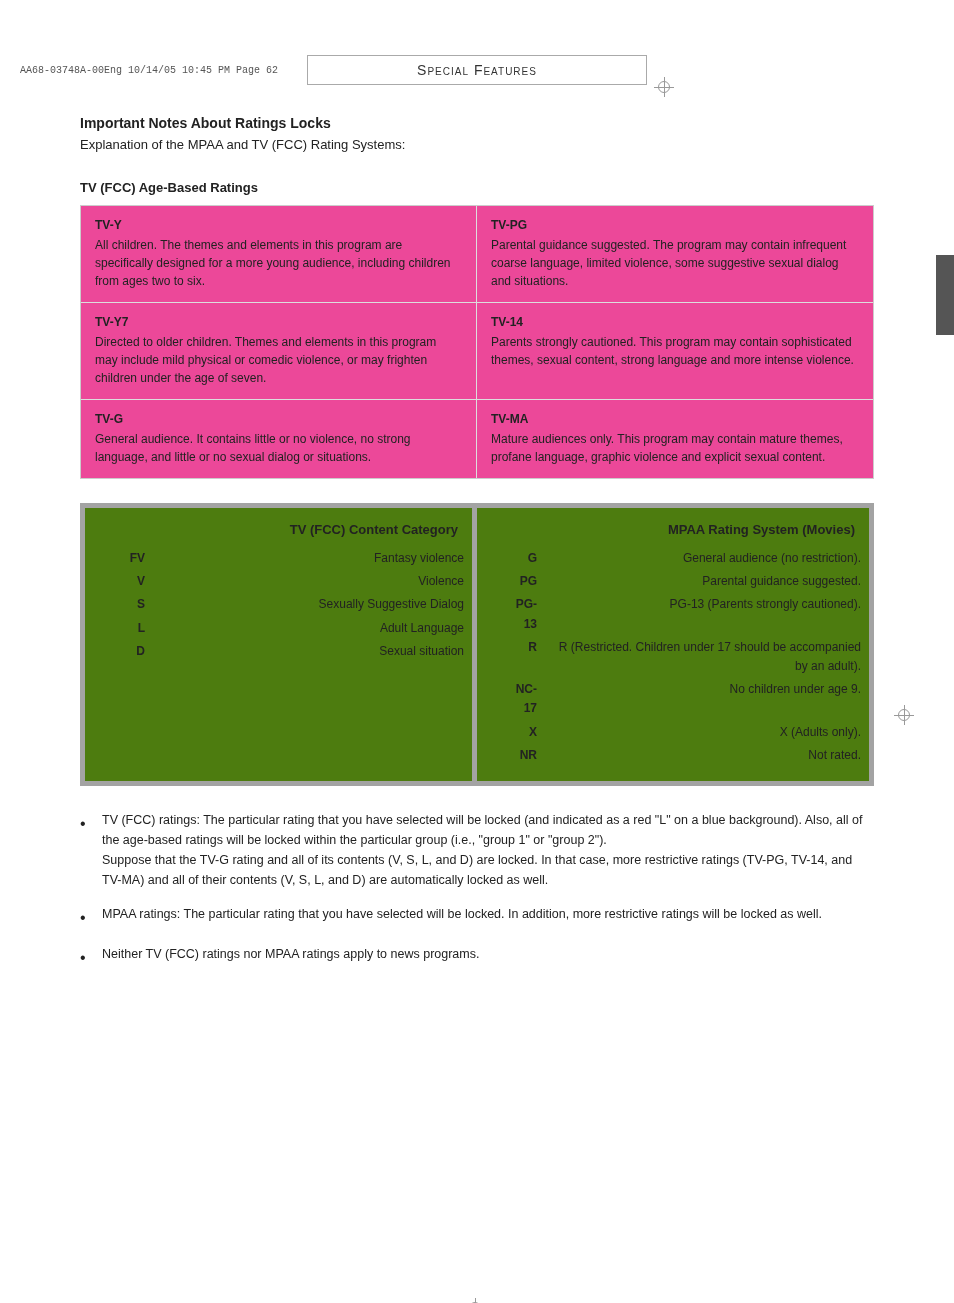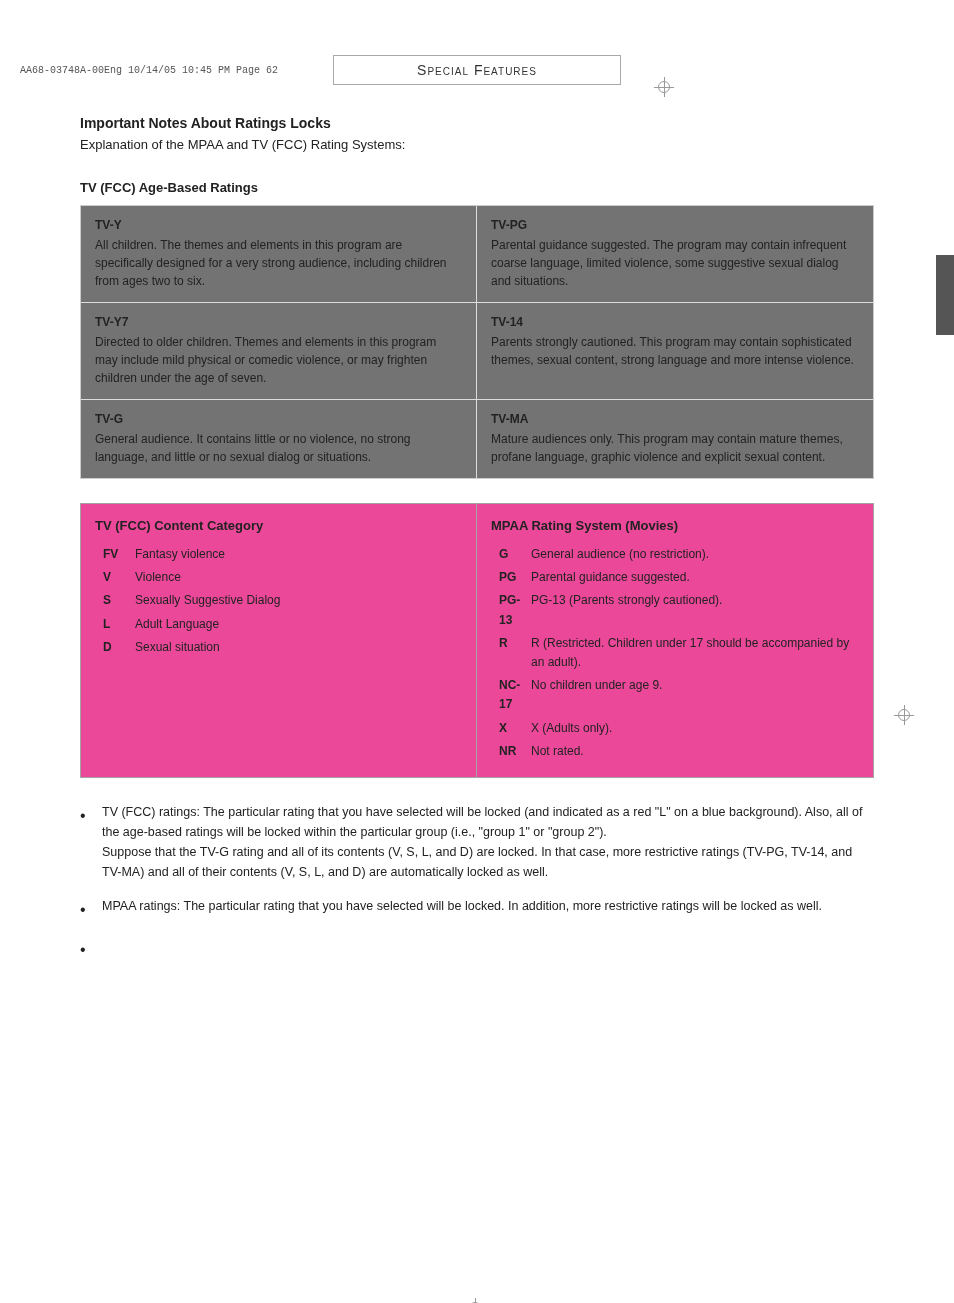--- a/index.html
+++ b/index.html
@@ -26,21 +26,21 @@
       font-family: 'Courier New', monospace;
       position: absolute;
       top: 10px;
       left: 20px;
     }
 
     .section-title-box {
       border: 1px solid #aaa;
       padding: 6px 20px;
       margin: 55px auto 0 auto;
-      width: 288px;
+      width: 340px;
       text-align: center;
     }
 
     .section-title {
       font-size: 14px;
       font-variant: small-caps;
       letter-spacing: 1px;
       color: #333;
     }
 
@@ -71,21 +71,21 @@
 
     .section-heading {
       font-size: 13px;
       font-weight: bold;
       margin-bottom: 10px;
     }
 
     
     .ratings-grid {
       border: 1px solid #ccc;
-      background: #737373;
+      background: #ec4899;
       display: grid;
       grid-template-columns: 1fr 1fr;
       margin-bottom: 24px;
     }
 
     .rating-cell {
       padding: 12px 14px;
       border-bottom: 1px solid #ddd;
     }
 
@@ -110,38 +110,40 @@
 
     
     .two-col-section {
       display: grid;
       grid-template-columns: 1fr 1fr;
       gap: 0;
       margin-bottom: 24px;
     }
 
     .content-col {
-      border: 1px solid #a3a3a3;
-      background: #ec4899;
+      border: 5px solid #a3a3a3;
+      background: #4d7c0f;
       padding: 14px;
+      text-align: right;
     }
 
     .content-col + .content-col {
       border-left: none;
     }
 
     .col-heading {
       font-size: 13px;
       font-weight: bold;
       margin-bottom: 10px;
     }
 
     .content-table {
       width: 100%;
       border-collapse: collapse;
+      margin-left: 12px;
     }
 
     .content-table td {
       font-size: 12px;
       padding: 2px 6px 2px 0;
       vertical-align: top;
       line-height: 1.6;
     }
 
     .content-table td:first-child {
@@ -239,21 +241,21 @@
     <h1 class="main-heading">Important Notes About Ratings Locks</h1>
 
     <p class="sub-heading-text">Explanation of the MPAA and TV (FCC) Rating Systems:</p>
 
     <p class="section-heading">TV (FCC) Age-Based Ratings</p>
 
     <div class="ratings-grid">
 
       <div class="rating-cell">
         <div class="rating-label">TV-Y</div>
-        <div class="rating-desc">All children. The themes and elements in this program are specifically designed for a very strong audience, including children from ages two to six.</div>
+        <div class="rating-desc">All children. The themes and elements in this program are specifically designed for a more young audience, including children from ages two to six.</div>
       </div>
       <div class="rating-cell">
         <div class="rating-label">TV-PG</div>
         <div class="rating-desc">Parental guidance suggested. The program may contain infrequent coarse language, limited violence, some suggestive sexual dialog and situations.</div>
       </div>
 
       <div class="rating-cell">
         <div class="rating-label">TV-Y7</div>
         <div class="rating-desc">Directed to older children. Themes and elements in this program may include mild physical or comedic violence, or may frighten children under the age of seven.</div>
       </div>
@@ -343,18 +345,19 @@
       <div class="bullet-item">
         <span class="bullet-dot">•</span>
         <div class="bullet-text">TV (FCC) ratings: The particular rating that you have selected will be locked (and indicated as a red "L" on a blue background). Also, all of the age-based ratings will be locked within the particular group (i.e., "group 1" or "group 2").<br>Suppose that the TV-G rating and all of its contents (V, S, L, and D) are locked. In that case, more restrictive ratings (TV-PG, TV-14, and TV-MA) and all of their contents (V, S, L, and D) are automatically locked as well.</div>
       </div>
       <div class="bullet-item">
         <span class="bullet-dot">•</span>
         <div class="bullet-text">MPAA ratings: The particular rating that you have selected will be locked. In addition, more restrictive ratings will be locked as well.</div>
       </div>
       <div class="bullet-item">
         <span class="bullet-dot">•</span>
+        <div class="bullet-text">Neither TV (FCC) ratings nor MPAA ratings apply to news programs.</div>
       </div>
     </div>
 
   </div>
 
 </div>
 
 </body></html>

